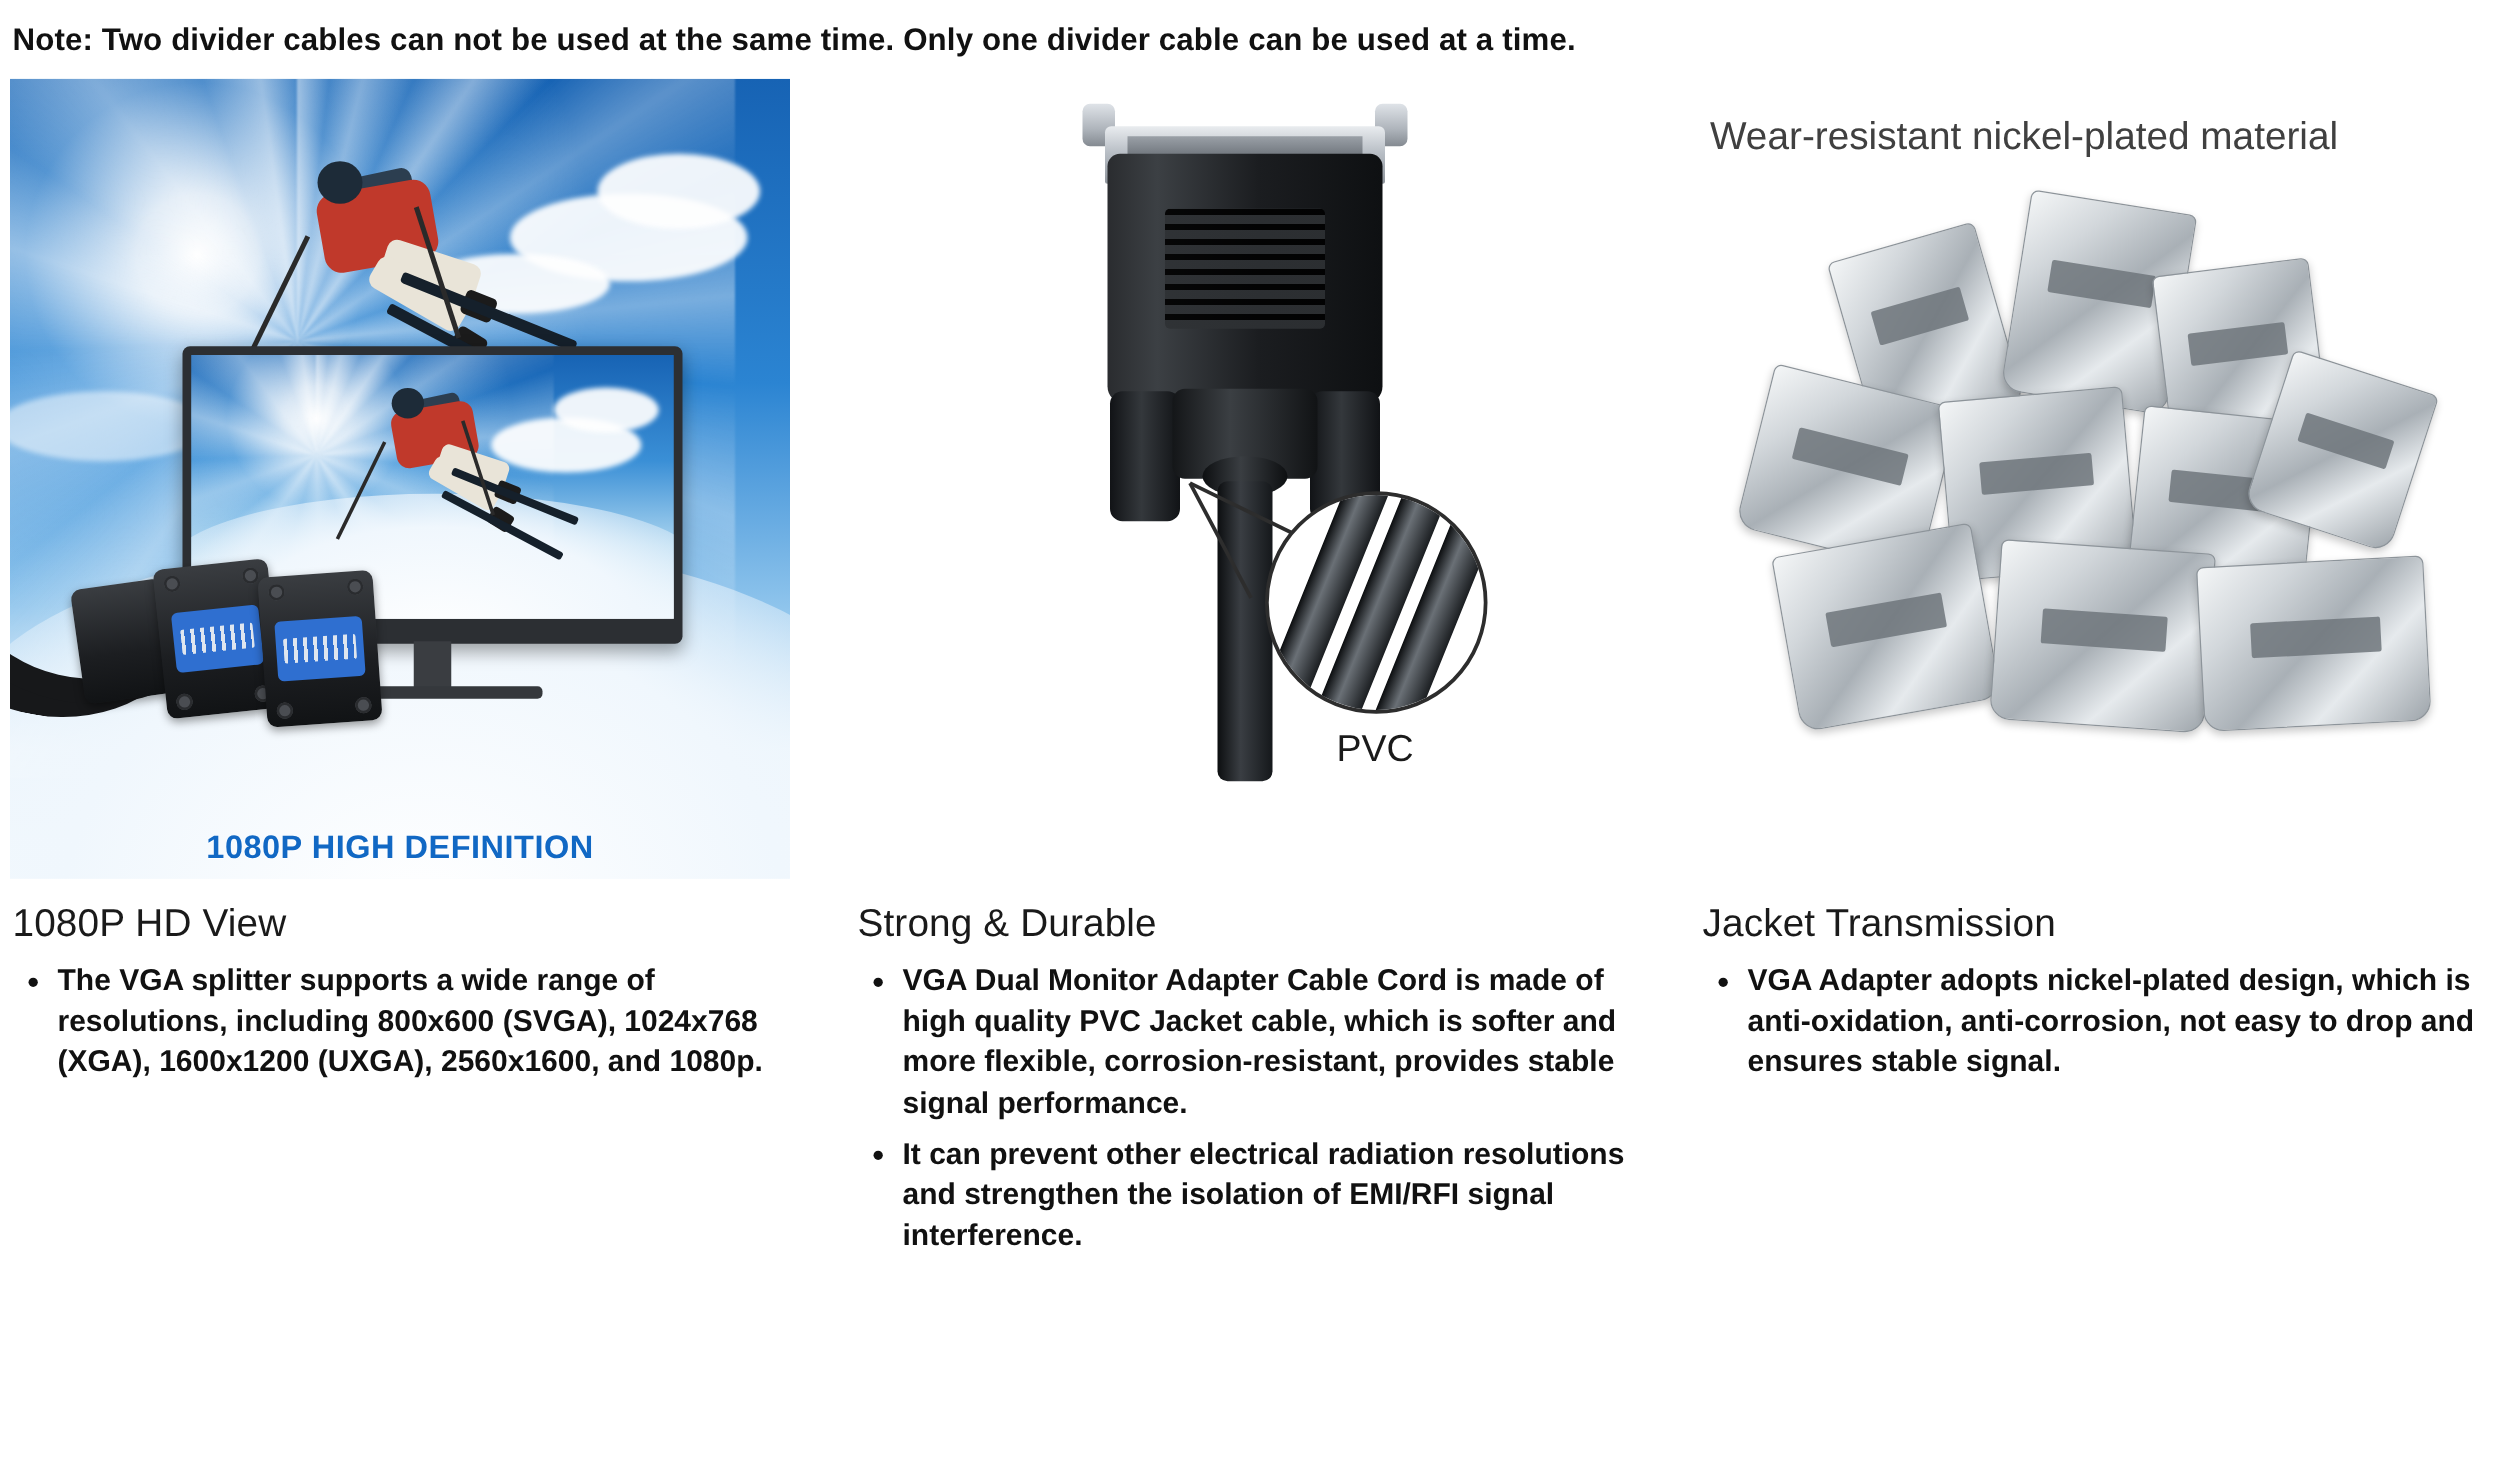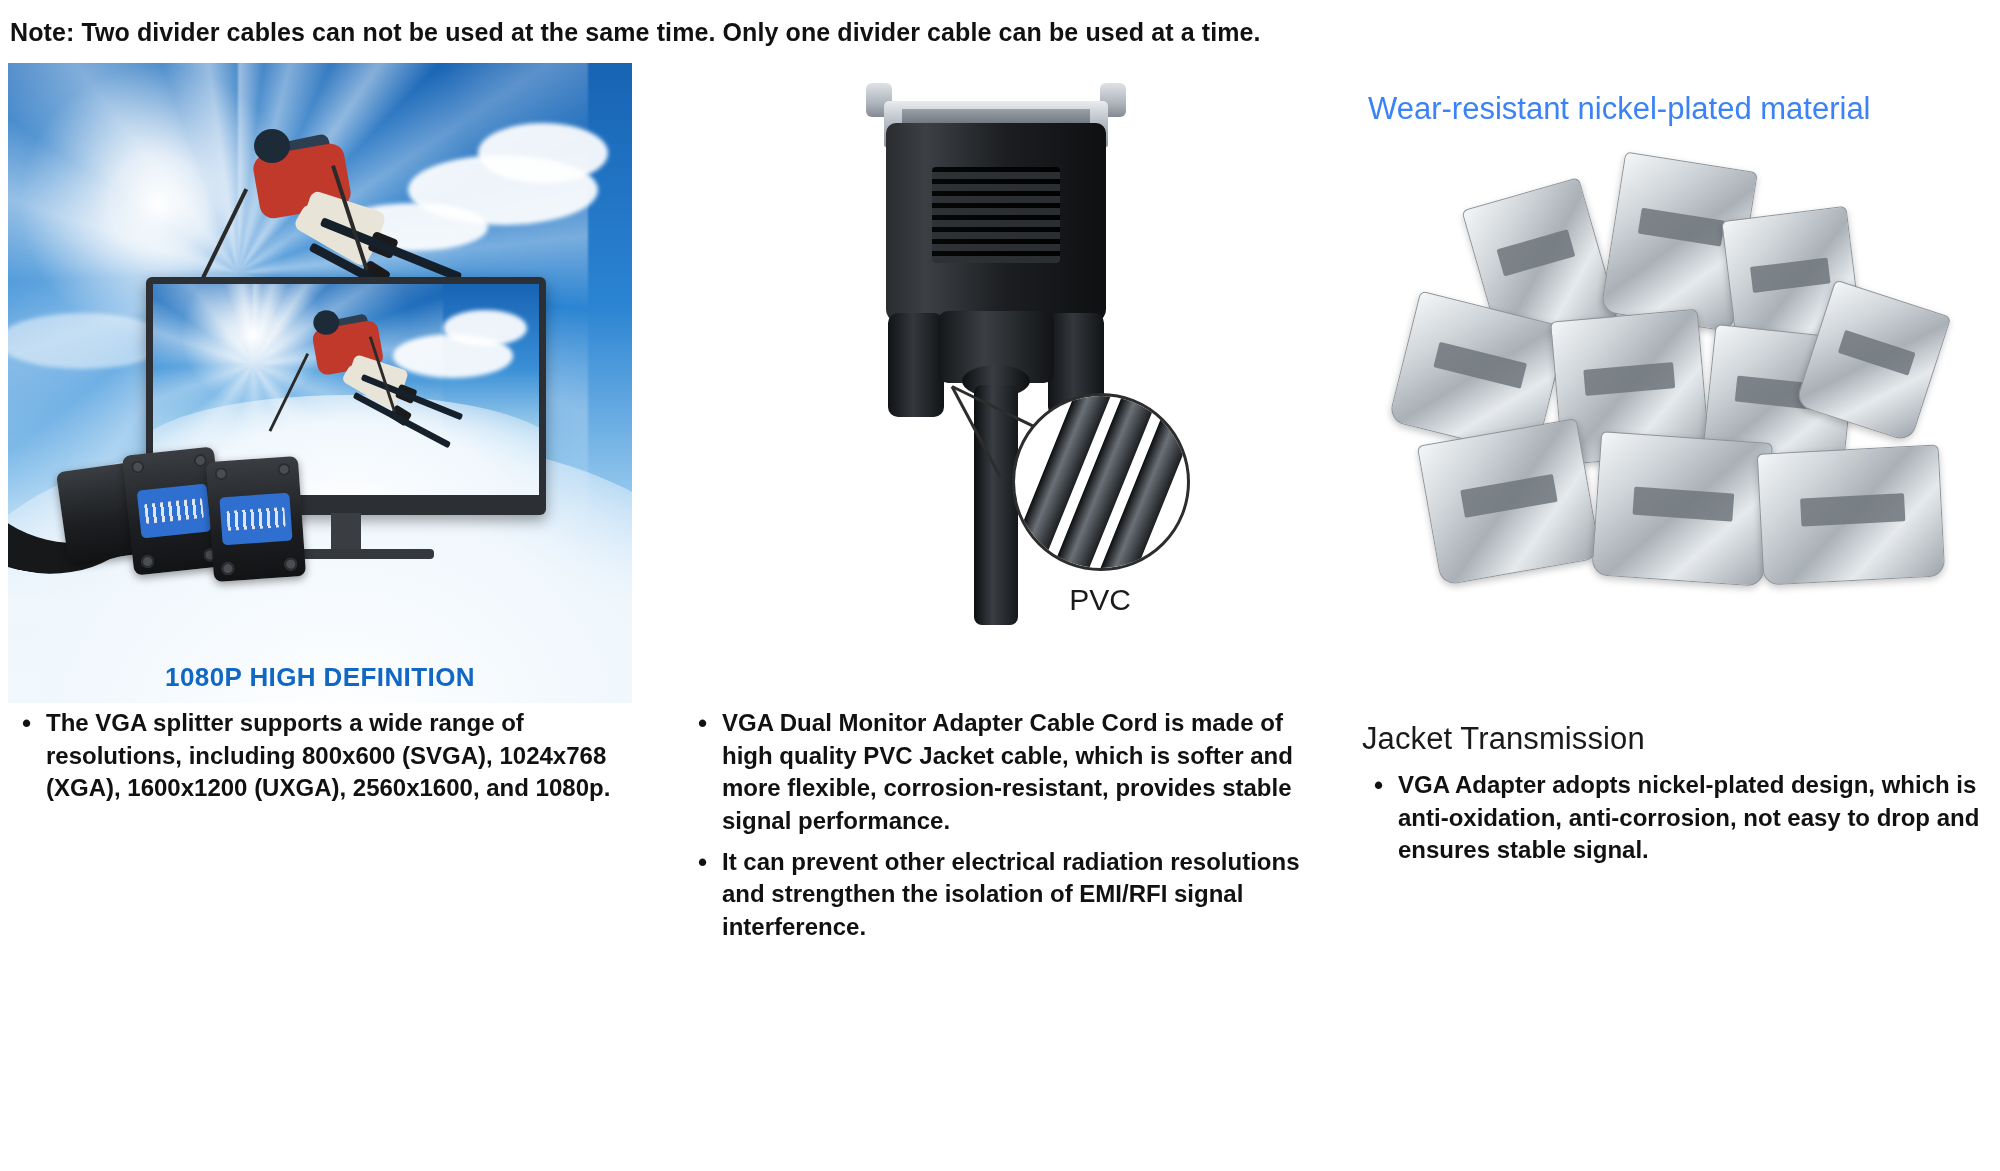--- a/index.html
+++ b/index.html
@@ -314,21 +314,21 @@
     color: #1a1a1a;
   }
 
   
   .shell-scene { position: absolute; inset: 0; background: #ffffff; }
   .shell-title {
     position: absolute;
     left: 8px; top: 28px;
     right: 0;
     font-size: 31px;
-    color: #3b82f6;
+    color: #404040;
   }
   .metal {
     position: absolute;
     background: linear-gradient(135deg, #f4f6f7 0%, #d2d7db 25%, #a9b0b6 50%, #e6eaed 70%, #9ea5ab 100%);
     border: 1px solid #8d949a;
     border-radius: 5px;
     box-shadow: 0 3px 7px rgba(0,0,0,0.22);
   }
   .metal .slot {
     position: absolute;
@@ -446,20 +446,21 @@
             <div class="screw" style="left:8px; top:6px;"></div>
             <div class="screw" style="right:8px; top:6px;"></div>
             <div class="screw" style="left:8px; bottom:6px;"></div>
             <div class="screw" style="right:8px; bottom:6px;"></div>
           </div>
 
           <div class="hd-banner">1080P HIGH DEFINITION</div>
         </div>
       </div>
 
+      <div class="heading">1080P HD View</div>
       <ul class="bullets">
         <li>The VGA splitter supports a wide range of resolutions, including 800x600 (SVGA), 1024x768 (XGA), 1600x1200 (UXGA), 2560x1600, and 1080p.</li>
       </ul>
     </div>
 
     <div class="col">
       <div class="media">
         <div class="con-scene">
           <div class="con-screw" style="left:50%; margin-left:-130px;"></div>
           <div class="con-screw" style="left:50%; margin-left:104px;"></div>
@@ -479,20 +480,21 @@
           <div class="pvc-circle">
             <div class="strand" style="left:24px;"></div>
             <div class="strand" style="left:72px;"></div>
             <div class="strand" style="left:120px;"></div>
           </div>
 
           <div class="pvc-label">PVC</div>
         </div>
       </div>
 
+      <div class="heading">Strong &amp; Durable</div>
       <ul class="bullets">
         <li>VGA Dual Monitor Adapter Cable Cord is made of high quality PVC Jacket cable, which is softer and more flexible, corrosion-resistant, provides stable signal performance.</li>
         <li>It can prevent other electrical radiation resolutions and strengthen the isolation of EMI/RFI signal interference.</li>
       </ul>
     </div>
 
     <div class="col">
       <div class="media">
         <div class="shell-scene">
           <div class="shell-title">Wear-resistant nickel-plated material</div>

